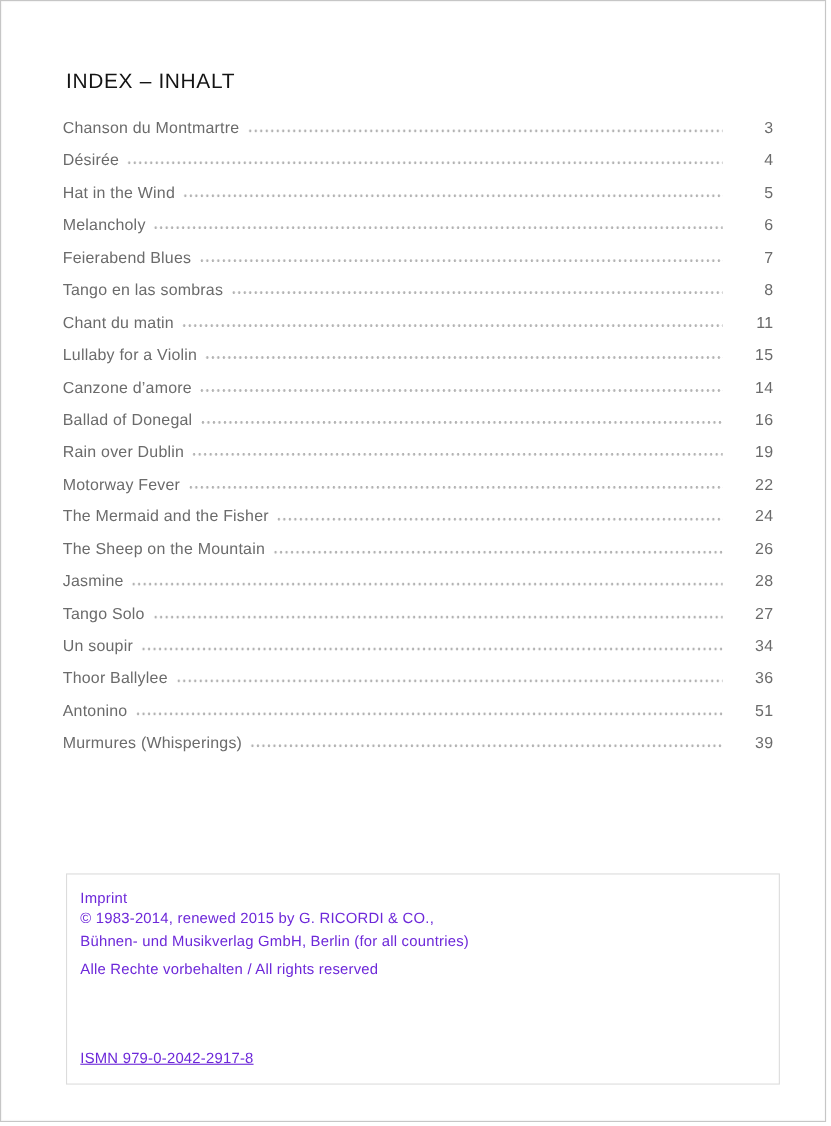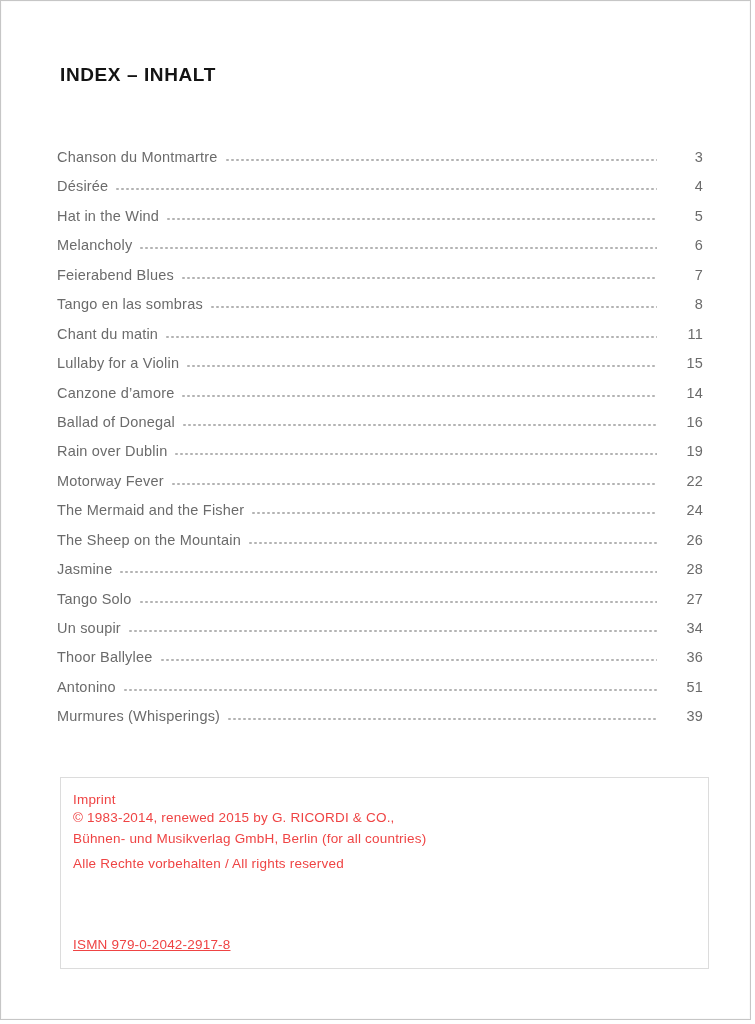--- a/index.html
+++ b/index.html
@@ -23,70 +23,69 @@
     bottom: 4px;
     border: 1px solid #c6c6c6;
     background: #ffffff;
     box-shadow: inset 0 0 0 1px rgba(0,0,0,0.02);
   }
   .page-title {
     position: absolute;
     left: 60px;
     top: 64px;
     font-size: 19px;
-    font-weight: bold;
+    font-weight: normal;
     letter-spacing: 0.6px;
     color: #141414;
   }
   .toc {
     position: absolute;
     left: 57px;
     right: 52px;
     top: 109px;
   }
   .toc-row {
     display: flex;
     align-items: baseline;
     height: 29.45px;
     font-size: 14.5px;
     color: #6b6b6b;
     letter-spacing: 0.2px;
   }
   .toc-title {
     white-space: nowrap;
     flex: 0 0 auto;
-    margin-top: 40px;
   }
   .dots {
     flex: 1 1 auto;
     height: 4px;
     margin: 0 20px 0 7px;
     background-image: radial-gradient(circle, #b3b3b3 1.05px, rgba(0,0,0,0) 1.35px);
     background-size: 5px 4px;
     background-repeat: repeat-x;
     background-position: left bottom;
   }
   .pg {
     flex: 0 0 auto;
     min-width: 26px;
     text-align: right;
     white-space: nowrap;
   }
   .imprint-box {
     position: absolute;
     left: 60px;
-    top: 777px;
+    top: 794px;
     width: 649px;
     height: 192px;
     box-sizing: border-box;
     border: 1px solid #dcdcdc;
     background: #ffffff;
     padding: 12px 4px 0 12px;
     font-size: 13.5px;
-    color: #ef4444;
+    color: #6d28d9;
     letter-spacing: 0.2px;
   }
   .imprint-label {
     margin-top: 2px;
   }
   .copyright {
     line-height: 21px;
   }
   .rights-line {
     margin-top: 7px;

